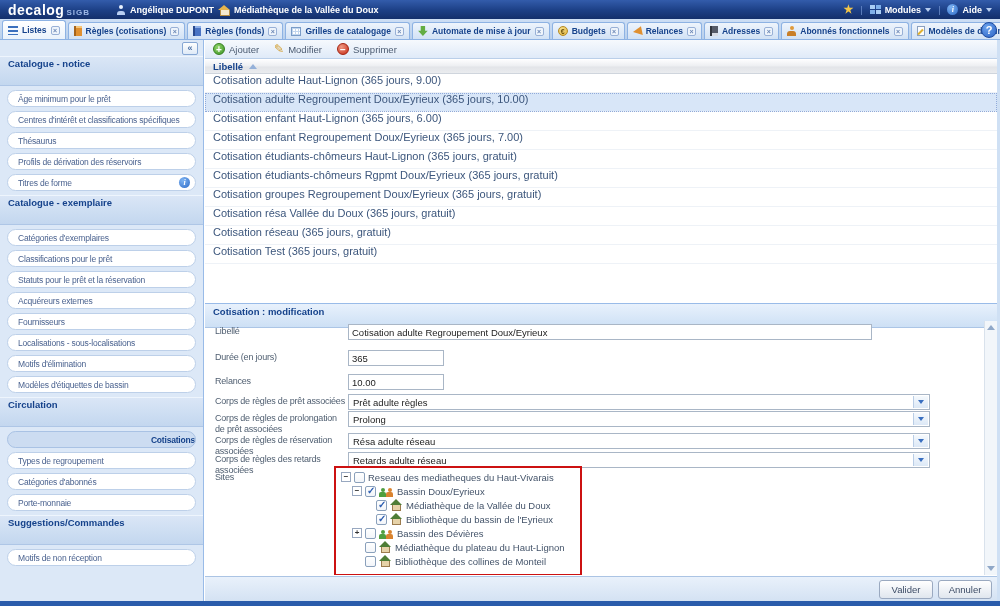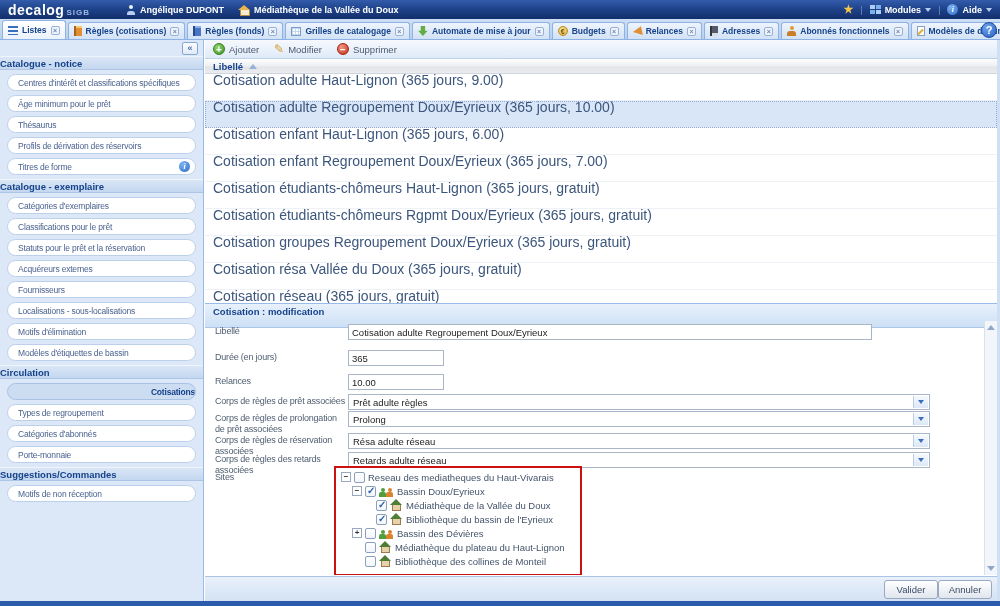--- a/index.html
+++ b/index.html
@@ -3,21 +3,21 @@
 <meta charset="utf-8">
 <style>
   * { margin:0; padding:0; box-sizing:border-box; }
   html,body { width:1000px; height:606px; overflow:hidden; }
   body { font-family:"Liberation Sans", sans-serif; background:#fff; position:relative; }
   #app { position:absolute; inset:0; background:#fff; }
 
   
   .topbar { position:absolute; top:0; left:0; right:0; height:19px;
     background:linear-gradient(#335cab 0%, #1c3f85 55%, #132f6b 100%);
-    display:flex; align-items:center; color:#fff; font-size:9px; gap:14px; padding:0 8px; }
+    display:flex; align-items:center; color:#fff; font-size:9px; gap:4px; padding:0 8px; }
   .logo { font-size:14px; font-weight:bold; letter-spacing:.5px; }
   .logo-suffix { font-size:8px; color:#9db8e6; font-weight:bold; letter-spacing:1px; margin-left:2px; }
   .tb-group { display:flex; align-items:center; gap:4px; font-weight:bold; }
   .tb-user { margin-left:22px; }
   .tb-right { margin-left:auto; display:flex; align-items:center; gap:7px; font-weight:bold; }
   .sep { color:#6d8fcc; font-weight:normal; }
   .person-icon { width:10px; height:10px; position:relative; display:inline-block; }
   .person-icon::before { content:""; position:absolute; top:0; left:3px; width:4px; height:4px; border-radius:50%; background:#eaf2ff; }
   .person-icon::after { content:""; position:absolute; bottom:0; left:1px; width:8px; height:4px; border-radius:3px 3px 0 0; background:#b9cff2; }
   .home-icon { width:12px; height:10px; position:relative; display:inline-block; }
@@ -66,23 +66,23 @@
   .ic-doc { width:8px; height:10px; background:#fdfdfd; border:1px solid #8aa0c0; position:relative; }
   .ic-doc::after { content:""; position:absolute; left:-1px; top:4px; width:7px; height:2px; background:#e0b030; transform:rotate(-45deg); }
 
   
   .sidebar { position:absolute; top:40px; left:0; width:204px; bottom:5px;
     background:#dce8f7; border-right:1px solid #99bbe8; overflow:hidden; }
   .sb-top { height:16px; position:relative; }
   .collapse-btn { position:absolute; right:5px; top:2px; width:16px; height:13px;
     border:1px solid #86a7d4; border-radius:2px; background:linear-gradient(#fdfefe,#dfeaf7);
     color:#4a6fa5; font-size:9px; font-weight:bold; text-align:center; line-height:11px; }
-  .sb-sec { height:14px; line-height:14px; background:linear-gradient(#dae6f6,#c3d7ef);
+  .sb-sec { height:30px; line-height:14px; background:linear-gradient(#dae6f6,#c3d7ef);
     border-top:1px solid #eef5fd; border-bottom:1px solid #aec6e6; margin-bottom:4px;
-    color:#15428b; font-weight:bold; font-size:9.5px; }
+    color:#15428b; font-weight:bold; font-size:9.5px; padding-left:8px; }
   .sb-item { height:17px; line-height:16px; margin:0 7px 4px; background:#fff;
     border:1px solid #bdd0e9; border-radius:9px; font-size:8.5px; letter-spacing:-.2px;
     color:#4a628f; padding-left:10px; position:relative; white-space:nowrap; overflow:hidden; }
   .sb-item.selected { background:#ccdcf1; border-color:#a9c2e4; font-weight:bold; color:#15428b;text-align:right; }
   .info-icon { position:absolute; right:5px; top:2px; width:11px; height:11px; border-radius:50%;
     background:radial-gradient(circle at 35% 30%, #7db3f2, #2f6cc8); color:#fff; font-size:8px;
     font-style:italic; font-weight:bold; text-align:center; line-height:11px; font-family:"Liberation Serif", serif; }
 
   
   .toolbar { position:absolute; left:205px; top:40px; right:3px; height:19px;
@@ -95,21 +95,21 @@
   .del-icon { background:radial-gradient(circle at 35% 30%, #f09a84, #c62b16); border:1px solid #a32310; }
   .pencil-icon { color:#d09a28; font-size:12px; line-height:12px; }
 
   
   .list { position:absolute; left:205px; top:60px; right:3px; height:243px; background:#fff; }
   .list-hd { height:14px; display:flex; align-items:center; padding-left:8px;
     background:linear-gradient(#fcfcfd 0%, #eceef1 48%, #e2e4e8 52%, #eaecef 100%);
     border-bottom:1px solid #cfd5dd; font-size:9.5px; font-weight:bold; color:#15428b; }
   .sort-asc { margin-left:6px; width:0; height:0; border-left:4px solid transparent;
     border-right:4px solid transparent; border-bottom:5px solid #95b1d9; }
-  .lrow { height:27px; line-height:13px; border-bottom:1px solid #eef2f7; font-size:14px;
+  .lrow { height:19px; line-height:13px; border-bottom:1px solid #eef2f7; font-size:11px;
     color:#3c567c; padding-left:8px; white-space:nowrap; }
   .lrow.selected { background:#d8e6f8; outline:1px dotted #90aad9; outline-offset:-1px; }
 
   
   .formpanel { position:absolute; left:205px; top:303px; right:3px; bottom:5px; background:#fff; border-top:1px solid #99bbe8; }
   .form-hd { height:24px; line-height:16px; background:linear-gradient(#e8f1fc,#cde0f5);
     border-bottom:1px solid #abc5e6; font-size:9.5px; font-weight:bold; color:#15428b; padding-left:8px; }
   .form-body { position:absolute; top:17px; left:0; right:13px; bottom:26px; overflow:hidden; }
   .frow { position:absolute; left:10px; right:0; display:flex; }
   .flabel { width:133px; flex:none; font-size:9px; letter-spacing:-.2px; color:#4f5e70; line-height:11px; padding-top:2px; }
@@ -141,21 +141,21 @@
     border-left:6px solid transparent; border-right:6px solid transparent; border-bottom:6px solid #4e7d36; }
   .house .hbody { position:absolute; left:2px; top:6px; width:9px; height:6px; background:#e6d2a8; border:1px solid #9b7b4e; border-top:none; }
 
   
   .form-scroll { position:absolute; right:0; top:17px; bottom:26px; width:13px; background:#f2f6fa; border-left:1px solid #d9e2ec; }
   .sarr { position:absolute; left:2px; width:8px; height:0; border-left:4px solid transparent; border-right:4px solid transparent; }
   .sarr.up { top:4px; border-bottom:5px solid #90a8c8; }
   .sarr.down { bottom:4px; border-top:5px solid #90a8c8; }
   .form-footer { position:absolute; left:0; right:0; bottom:0; height:25px;
     background:linear-gradient(#e9f1fb,#d4e2f3); border-top:1px solid #abc4e4;
-    display:flex; align-items:center; justify-content:flex-end; padding-right:5px; }
+    display:flex; align-items:center; justify-content:flex-end; gap:5px; padding-right:5px; }
   .btn { min-width:54px; height:19px; border:1px solid #9aa9c0; border-radius:3px;
     background:linear-gradient(#ffffff,#e0e6ee); font-size:9.5px; color:#3d4c66; text-align:center; line-height:17px; padding:0 8px; }
 
   .edge-right { position:absolute; top:40px; right:0; width:3px; bottom:5px; background:#cfe0f4; }
   .bottom-strip { position:absolute; left:0; right:0; bottom:0; height:5px; background:#2a5cab; }
 </style>
 </head>
 <body>
 
 <div id="app">
@@ -244,22 +244,22 @@
 
     </div>
   </div>
   <div class="help-btn">?</div>
 
   <div class="sidebar">
     <div class="sb-top">
       <div class="collapse-btn">«</div>
     </div>
     <div class="sb-sec">Catalogue - notice</div>
+    <div class="sb-item">Âge minimum pour le prêt</div>
     <div class="sb-item">Centres d'intérêt et classifications spécifiques</div>
-    <div class="sb-item">Âge minimum pour le prêt</div>
     <div class="sb-item">Thésaurus</div>
     <div class="sb-item">Profils de dérivation des réservoirs</div>
     <div class="sb-item"><span>Titres de forme</span><span class="info-icon">i</span></div>
 
     <div class="sb-sec">Catalogue - exemplaire</div>
     <div class="sb-item">Catégories d'exemplaires</div>
     <div class="sb-item">Classifications pour le prêt</div>
     <div class="sb-item">Statuts pour le prêt et la réservation</div>
     <div class="sb-item">Acquéreurs externes</div>
     <div class="sb-item">Fournisseurs</div>

